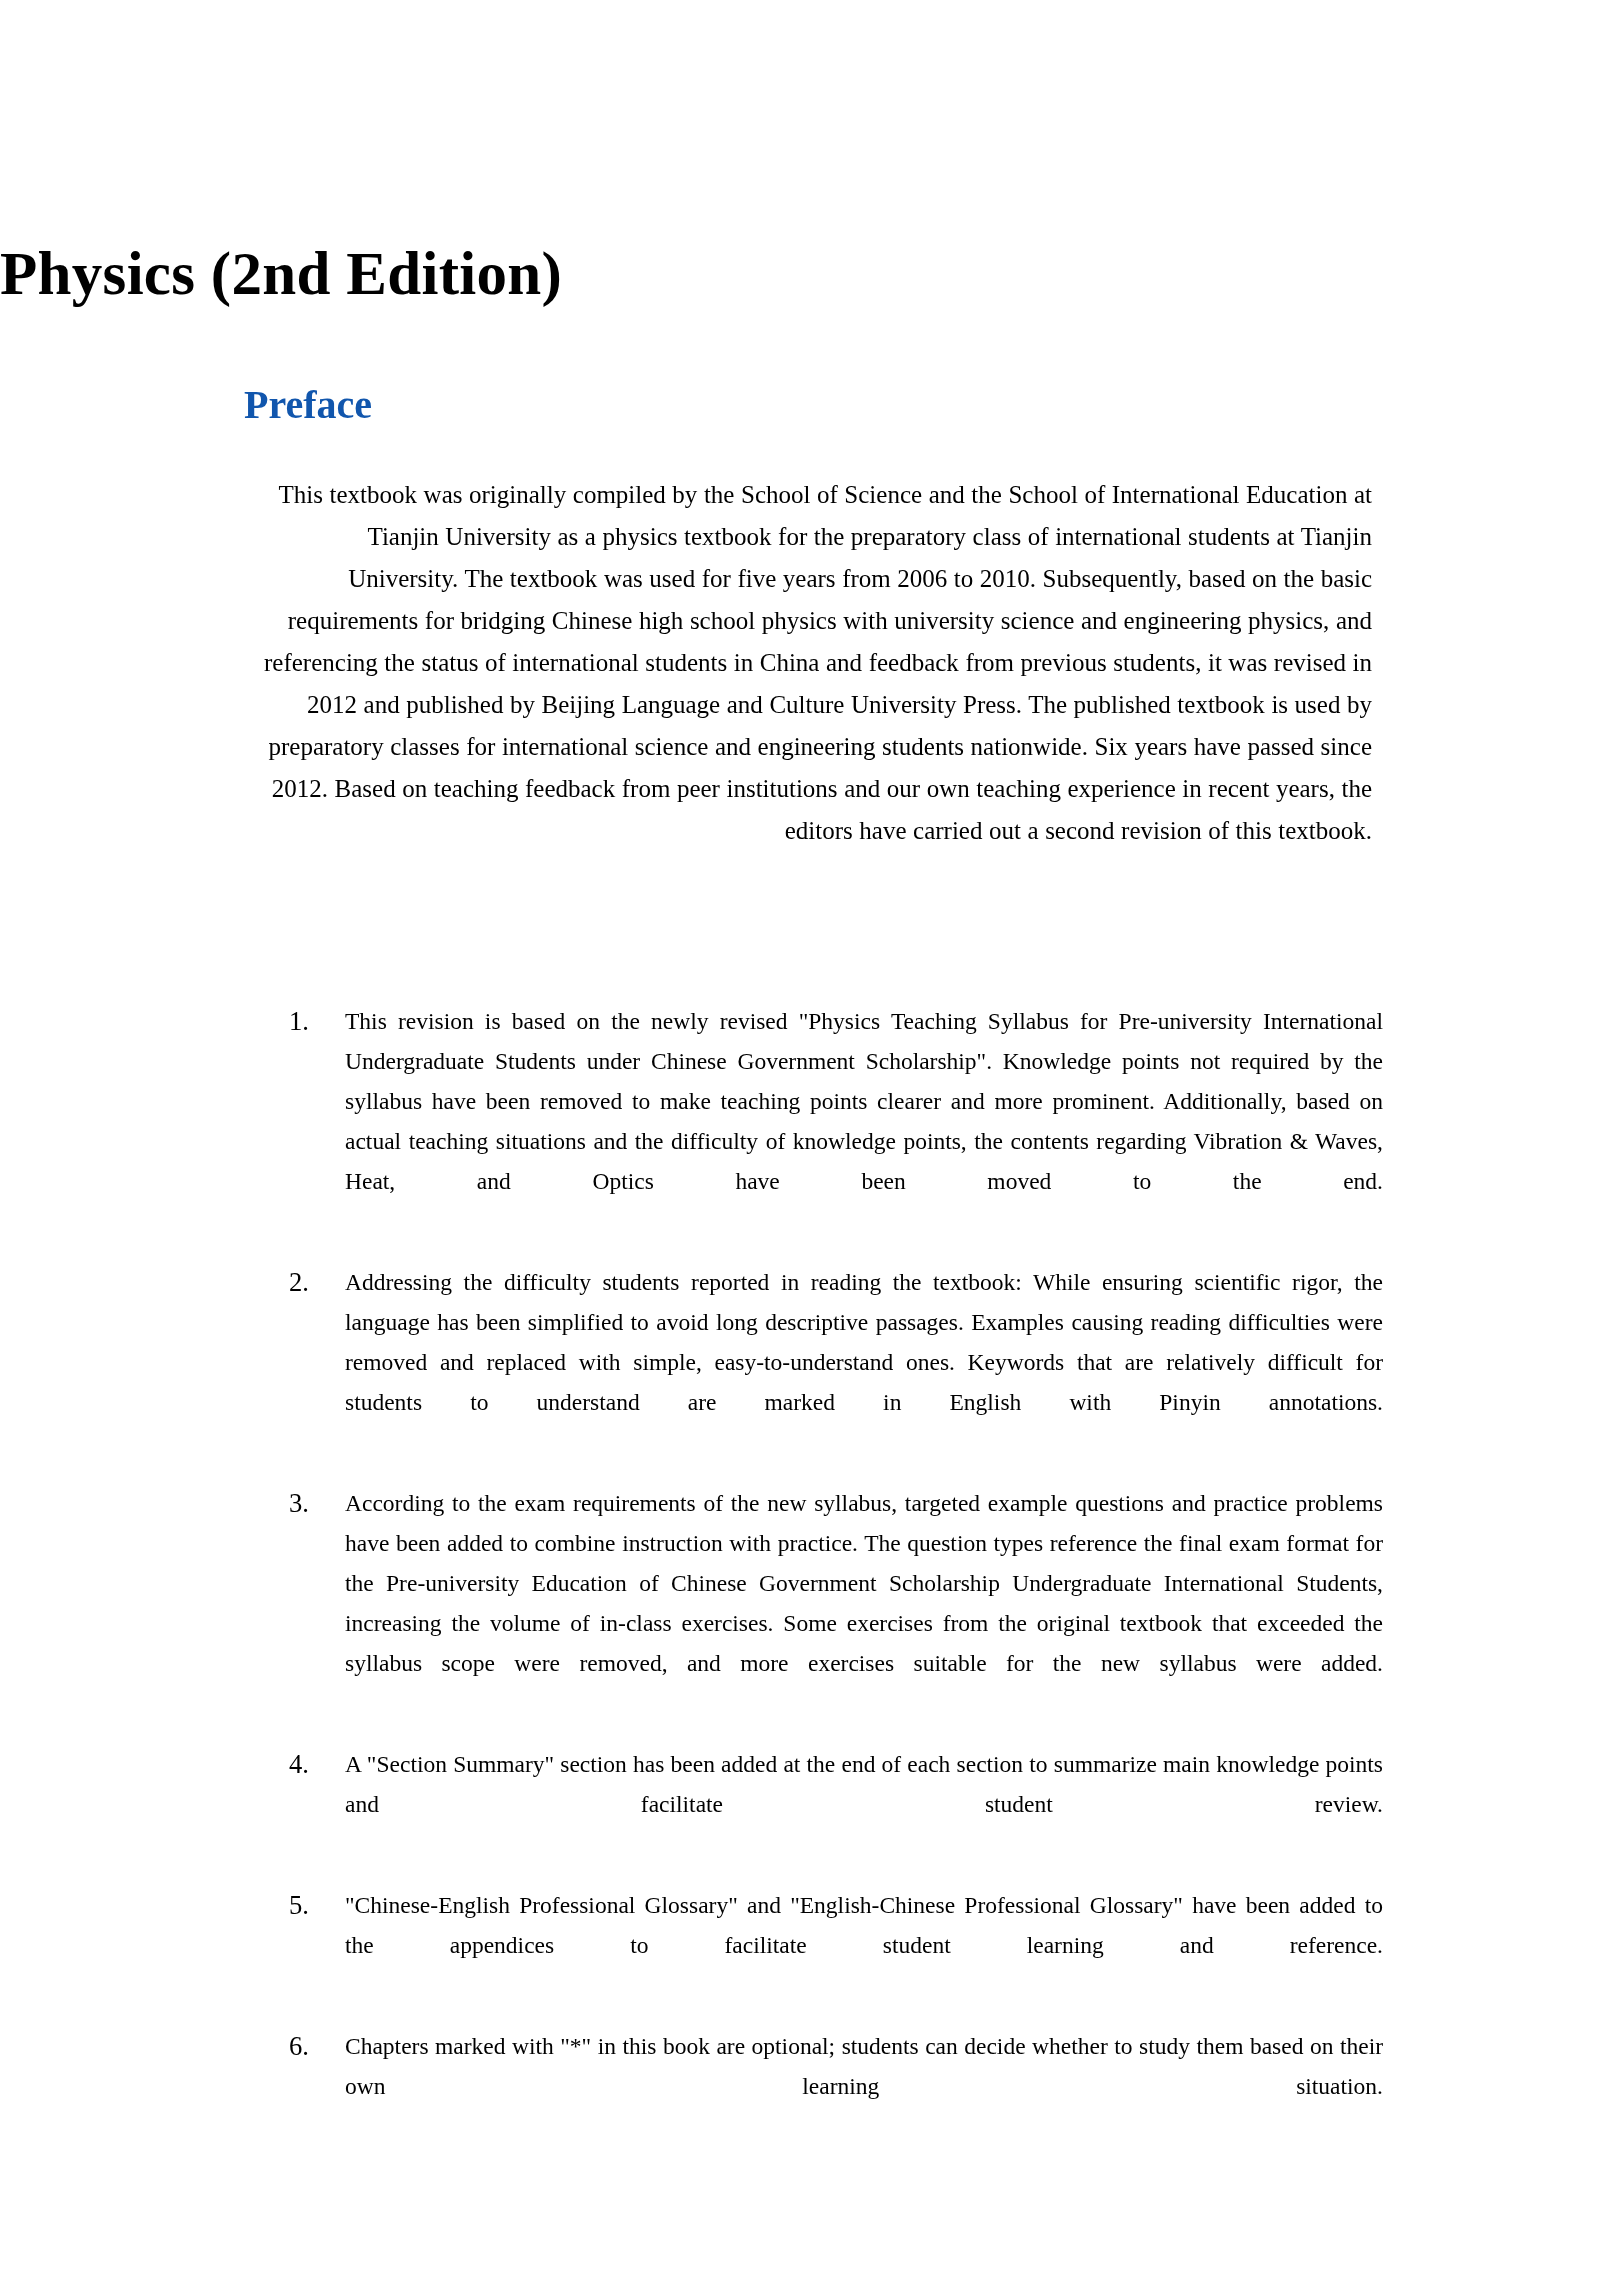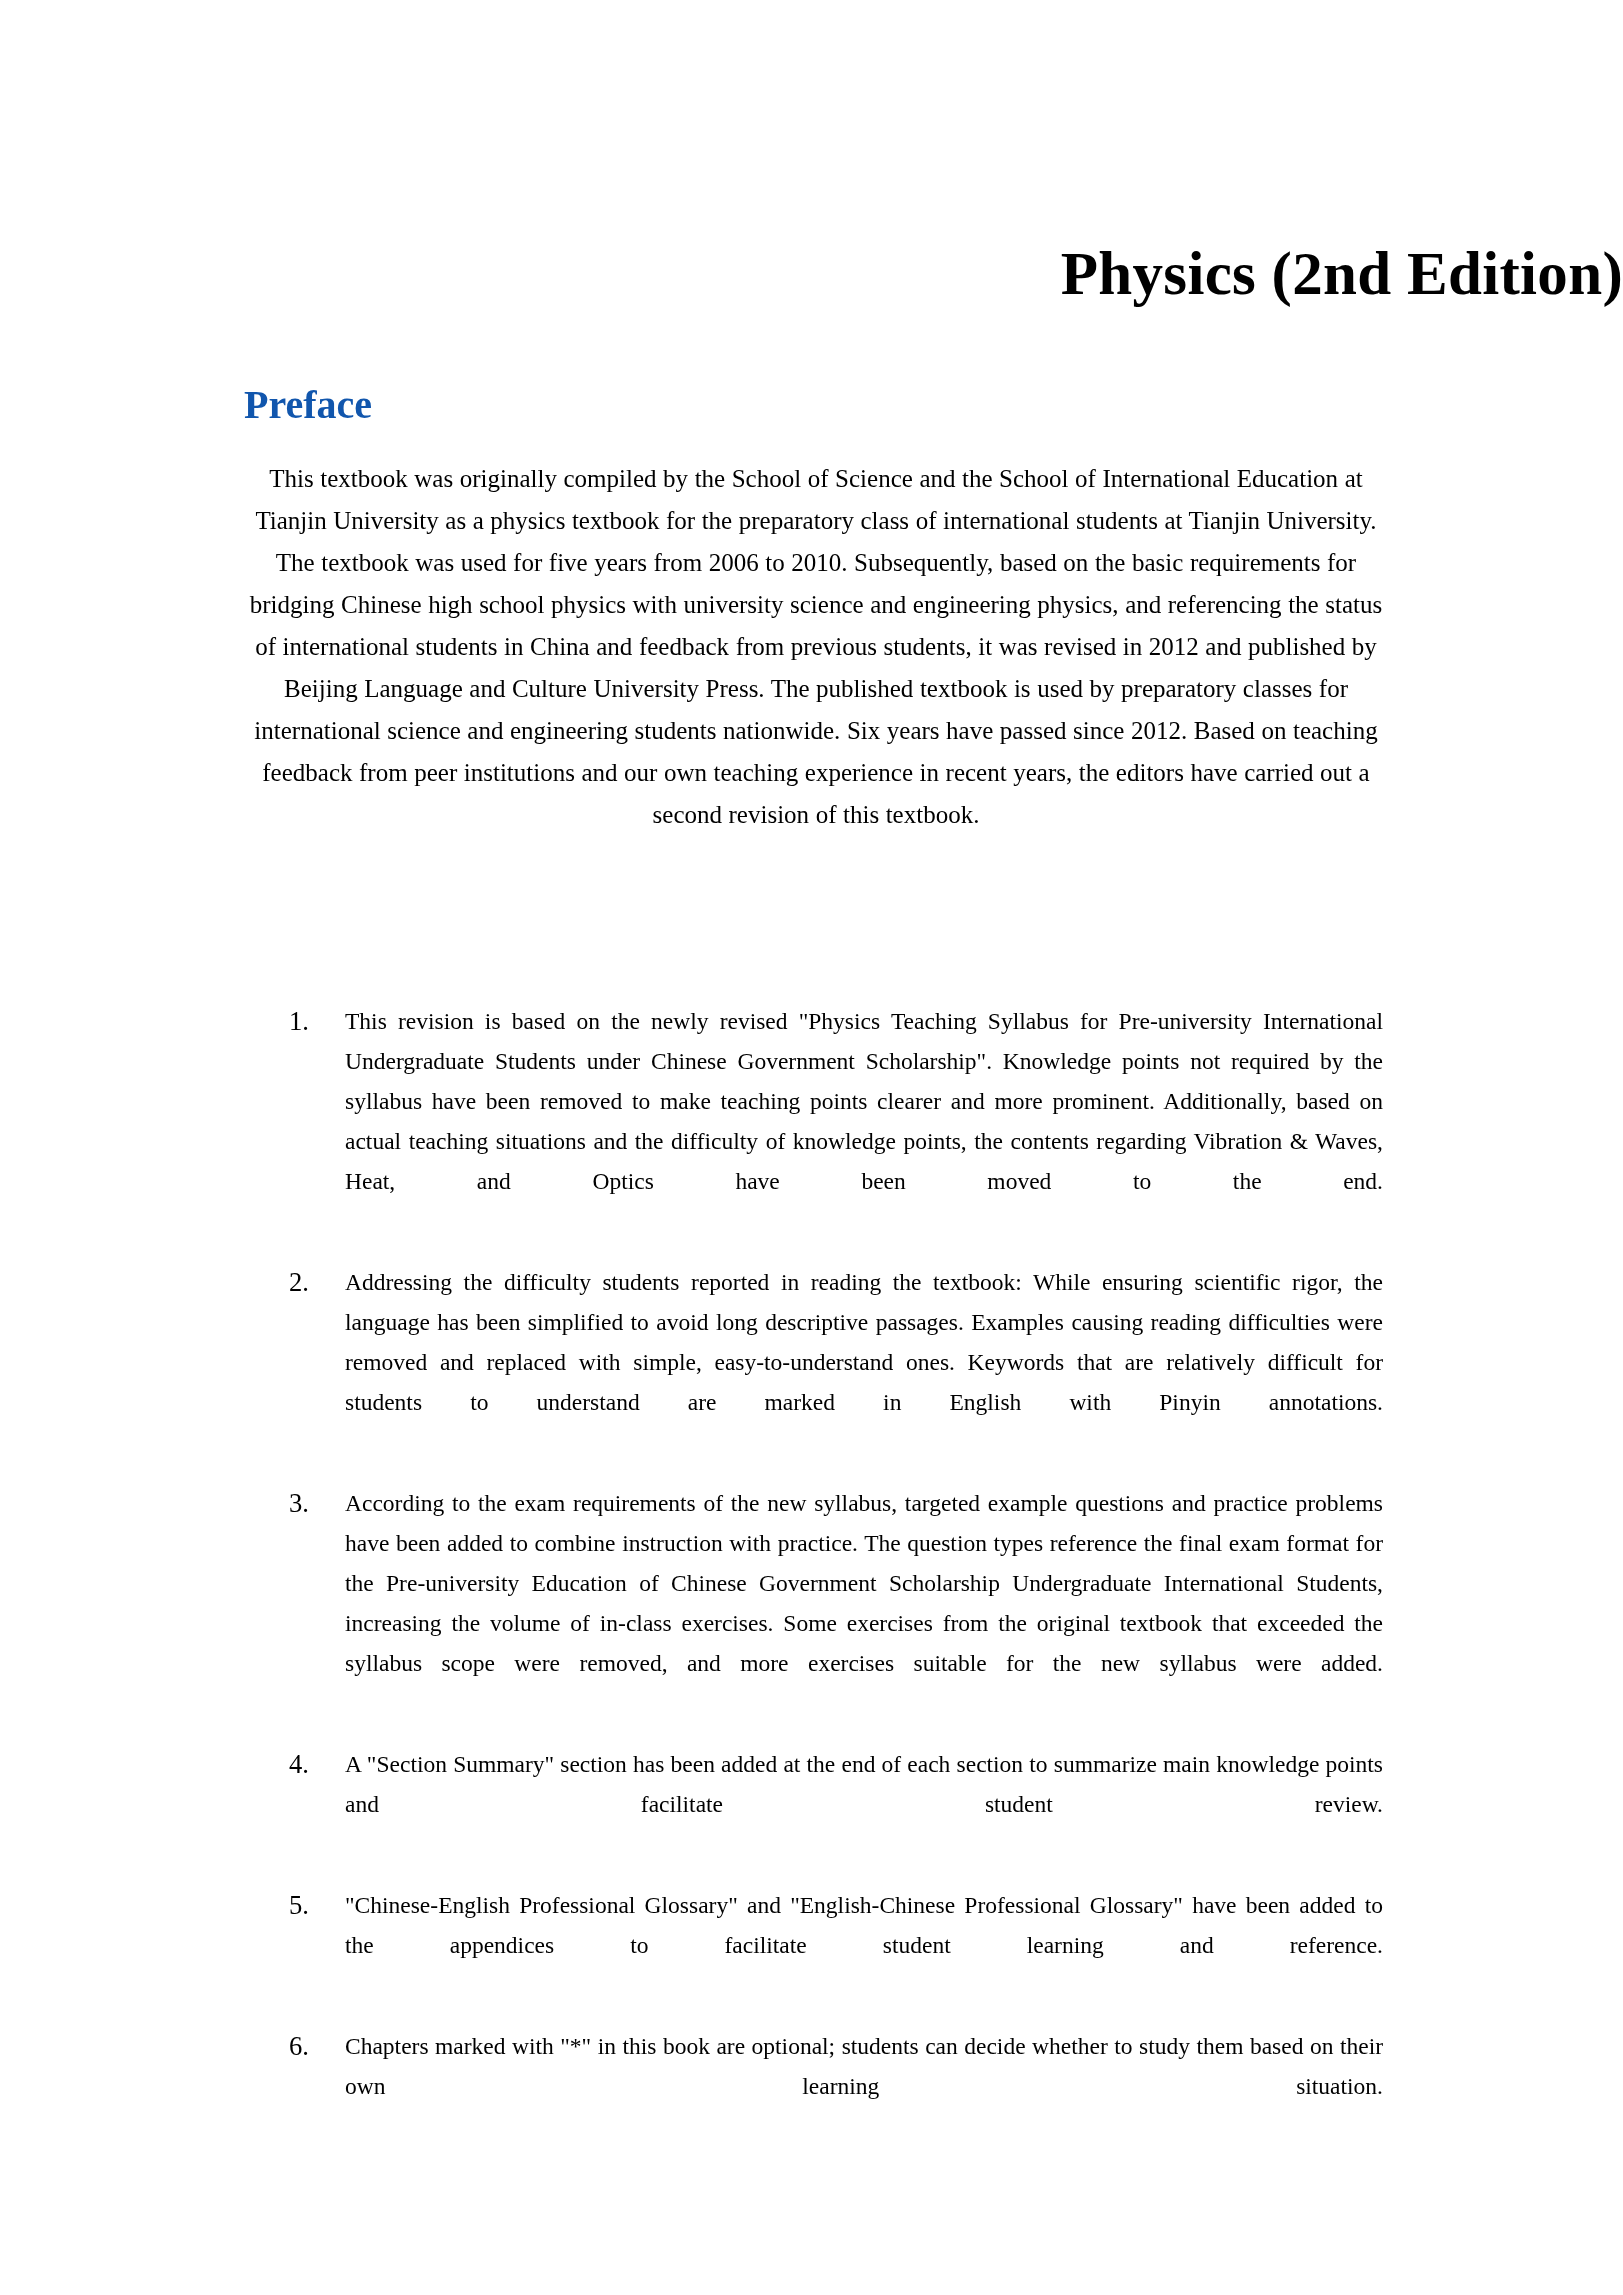--- a/index.html
+++ b/index.html
@@ -18,21 +18,21 @@
     font-family: "Liberation Serif", "DejaVu Serif", serif;
     color: #000000;
   }
 
   
   .doc-title {
     position: absolute;
     left: 0;
     right: 0;
     top: 196px;
-    text-align: right;
+    text-align: left;
     font-family: "Liberation Serif", "DejaVu Serif", serif;
     font-weight: bold;
     font-size: 61px;
     line-height: 74px;
     letter-spacing: 0.3px;
     color: #000000;
   }
 
   
   .section-heading {
@@ -49,25 +49,25 @@
 
   
   .intro-block {
     position: absolute;
     left: 244px;
     top: 458px;
     width: 1144px;
   }
 
   .intro-paragraph {
-    margin: 0;
+    margin: 16px;
     font-family: "Liberation Serif", "DejaVu Serif", serif;
     font-size: 25px;
     line-height: 42px;
-    text-align: center;
+    text-align: right;
     color: #000000;
     word-spacing: 0.3px;
   }
 
   
   .numbered-list {
     position: absolute;
     left: 244px;
     top: 1001px;
     width: 1139px;

